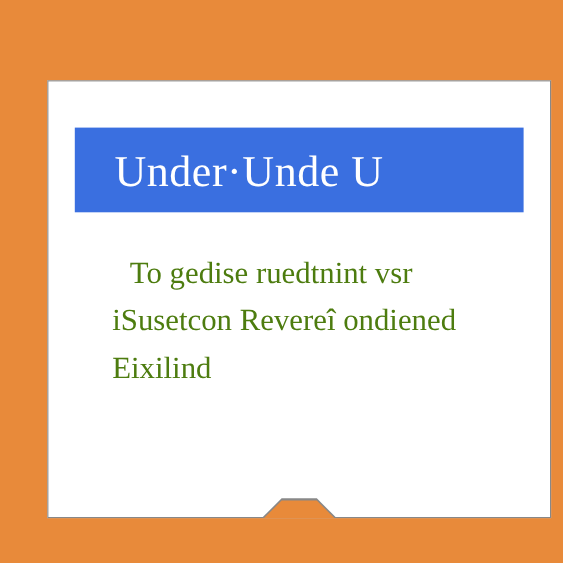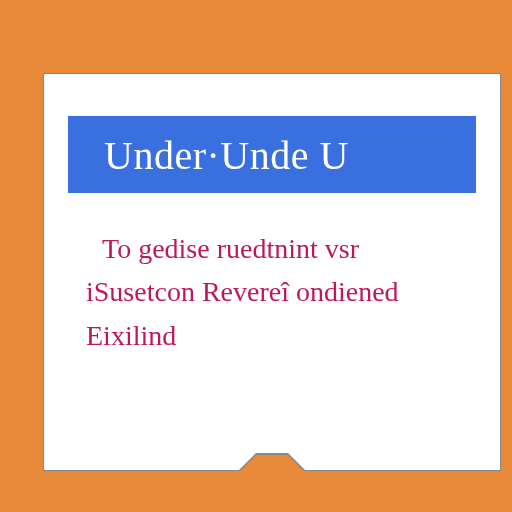--- a/index.html
+++ b/index.html
@@ -31,24 +31,25 @@
       padding: 16px 20px 14px 20px;
       margin: 26px 8px 0 8px;
       font-size: 40px;
       font-weight: 400;
       letter-spacing: 0.5px;
       white-space: nowrap;
       overflow: hidden;
     }
     .body-text {
       padding: 34px 26px 0 26px;
-      color: #be185d;
+      color: #4d7c0f;
       font-size: 28px;
       line-height: 1.55;
       font-weight: 400;
+      margin-left: 16px;
     }
     .pointer {
       position: absolute;
       bottom: -1px;
       left: 50%;
       transform: translateX(-50%);
     }
     .pointer-outer {
       width: 0;
       height: 0;

